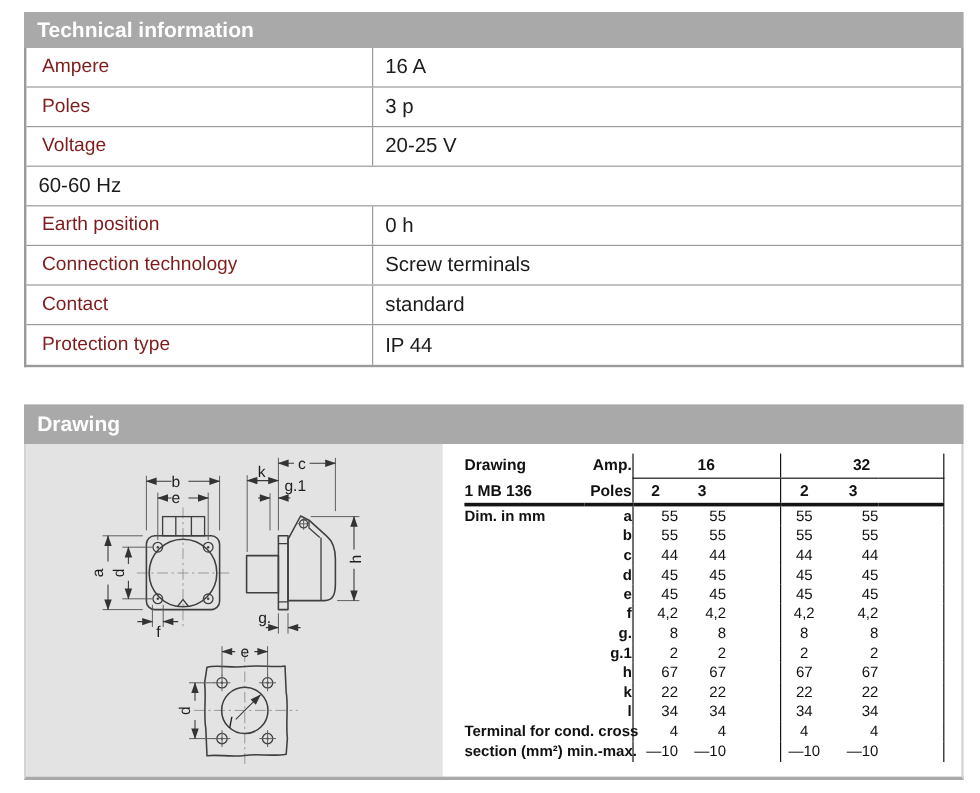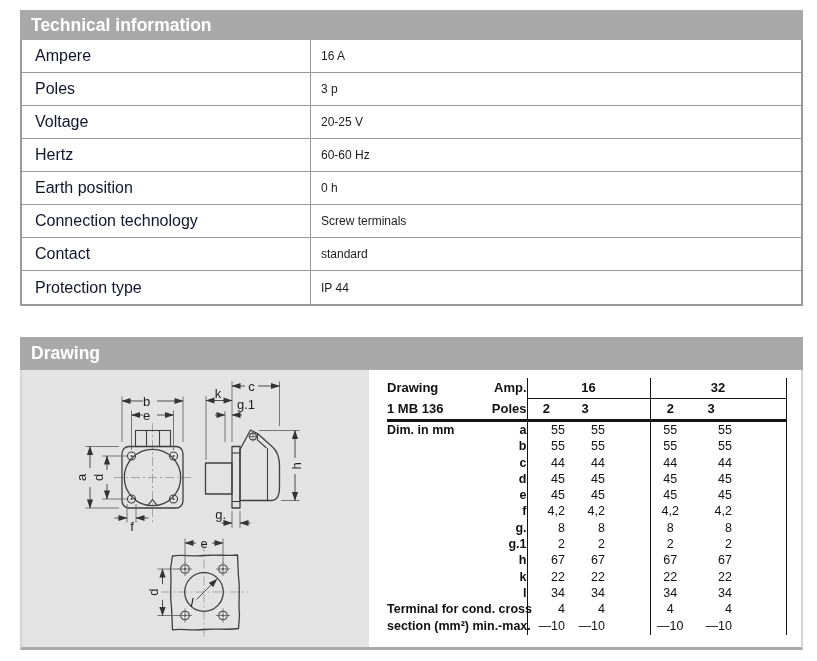--- a/index.html
+++ b/index.html
@@ -11,22 +11,22 @@
   .sec-hdr{background:var(--header-bg,#a9a9a9);color:#fff;font-weight:bold;
            display:flex;align-items:center;padding-left:11px;box-sizing:border-box;}
   .hdr1{height:30px;font-size:17.5px;}
   .hdr2{height:33px;font-size:17.5px;}
 
   
   .spec-table{border:2px solid var(--border-gray,#9a9a9a);border-top:none;box-sizing:border-box;}
   .spec-row{display:flex;height:33px;border-bottom:1.5px solid var(--border-gray,#9a9a9a);box-sizing:border-box;}
   .spec-row:last-child{border-bottom:none;}
   .spec-label{width:289px;border-right:1.5px solid var(--border-gray,#9a9a9a);display:flex;align-items:center;
-              padding-left:13px;font-size:16px;color:#0f172a;box-sizing:border-box;}
-  .spec-value{flex:1;display:flex;align-items:center;padding-left:10px;font-size:12px;color:#1c1c1c;}
+              padding-left:13px;font-size:16px;color:#7f1d1d;box-sizing:border-box;}
+  .spec-value{flex:1;display:flex;align-items:center;padding-left:10px;font-size:17px;color:#1c1c1c;}
 
   
   .s2{margin-top:31px;}
   .s2-content{display:flex;border-left:2px solid #d4d4d4;border-right:2px solid #d4d4d4;
               border-bottom:3px solid #a9a9a9;height:277px;box-sizing:content-box;}
   .draw-panel{width:347px;background:var(--drawing-bg,#e3e3e3);flex:none;}
   .table-panel{flex:1;background:#fff;padding:8px 0 0 18px;box-sizing:border-box;}
 
   
   table.dim{border-collapse:collapse;table-layout:fixed;width:399px;}
@@ -73,21 +73,20 @@
           </div>
           <div class="spec-row">
             <div class="spec-label">Poles</div>
             <div class="spec-value">3 p</div>
           </div>
           <div class="spec-row">
             <div class="spec-label">Voltage</div>
             <div class="spec-value">20-25 V</div>
           </div>
           <div class="spec-row">
-            <div class="spec-label">Hertz</div>
             <div class="spec-value">60-60 Hz</div>
           </div>
           <div class="spec-row">
             <div class="spec-label">Earth position</div>
             <div class="spec-value">0 h</div>
           </div>
           <div class="spec-row">
             <div class="spec-label">Connection technology</div>
             <div class="spec-value">Screw terminals</div>
           </div>

